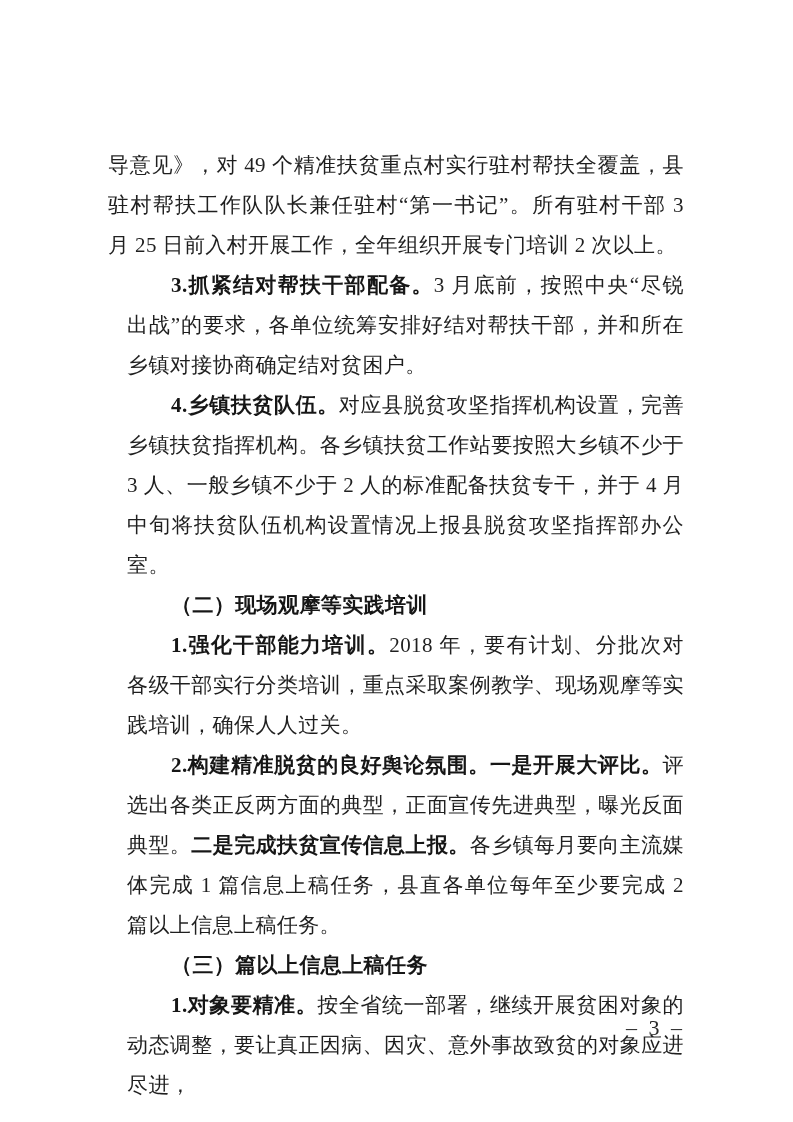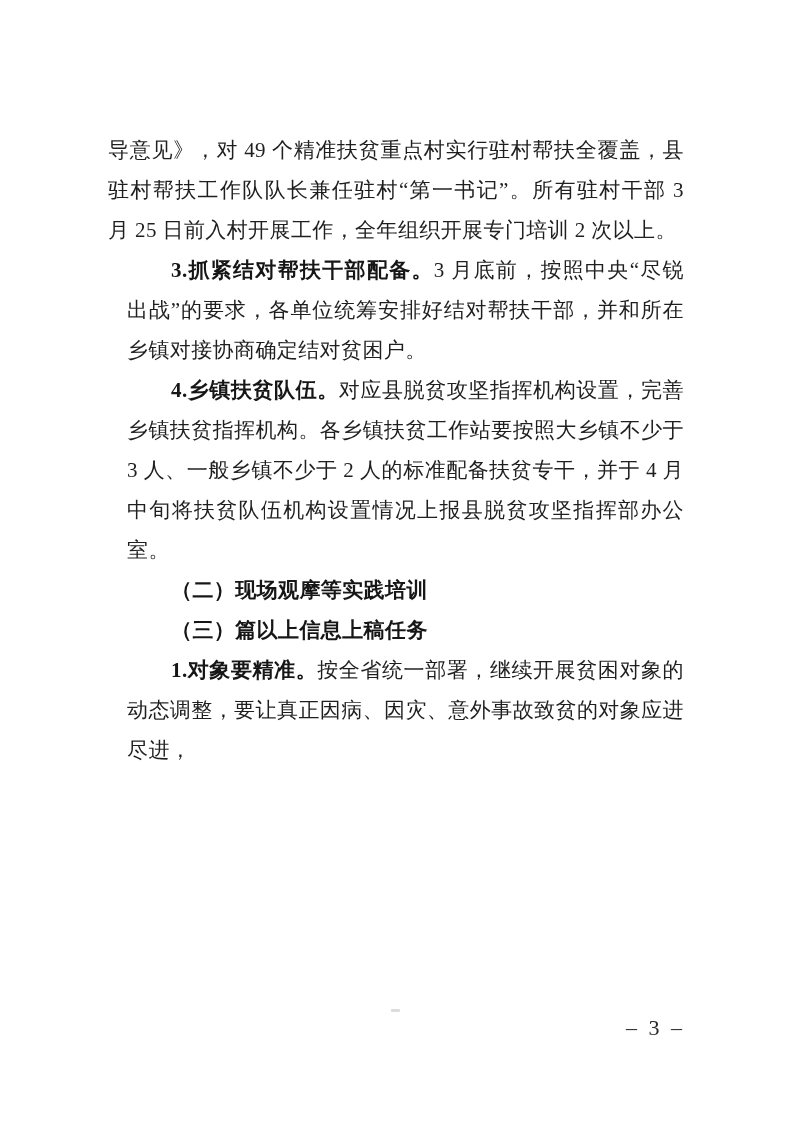--- a/index.html
+++ b/index.html
@@ -11,21 +11,21 @@
     position: relative;
     width: 793px;
     height: 1122px;
     background: #ffffff;
     overflow: hidden;
     font-family: "Liberation Serif", "DejaVu Serif", serif;
   }
   .doc-body {
     position: absolute;
     left: 108px;
-    top: 130px;
+    top: 145px;
     width: 576px;
     font-size: 21px;
     line-height: 40px;
     color: #1f1f1f;
     text-align: justify;
     letter-spacing: 0.4px;
   }
   .doc-body p {
     margin: 0;
     padding: 0;
@@ -60,18 +60,20 @@
 </style>
 </head>
 <body>
 
 <div class="page">
   <div class="doc-body" id="doc-body">
       <p><span>导意见》，对 49 个精准扶贫重点村实行驻村帮扶全覆盖，县驻村帮扶工作队队长兼任驻村“第一书记”。所有驻村干部 3 月 25 日前入村开展工作，全年组织开展专门培训 2 次以上。</span></p>
       <p class="indent"><b>3.抓紧结对帮扶干部配备。</b><span>3 月底前，按照中央“尽锐出战”的要求，各单位统筹安排好结对帮扶干部，并和所在乡镇对接协商确定结对贫困户。</span></p>
       <p class="indent"><b>4.乡镇扶贫队伍。</b><span>对应县脱贫攻坚指挥机构设置，完善乡镇扶贫指挥机构。各乡镇扶贫工作站要按照大乡镇不少于 3 人、一般乡镇不少于 2 人的标准配备扶贫专干，并于 4 月中旬将扶贫队伍机构设置情况上报县脱贫攻坚指挥部办公室。</span></p>
       <p class="indent"><b>（二）现场观摩等实践培训</b></p>
+      <p class="indent"><b>1.强化干部能力培训。</b><span>2018 年，要有计划、分批次对各级干部实行分类培训，重点采取案例教学、现场观摩等实践培训，确保人人过关。</span></p>
+      <p class="indent"><b>2.构建精准脱贫的良好舆论氛围。一是开展大评比。</b><span>评选出各类正反两方面的典型，正面宣传先进典型，曝光反面典型。</span><b>二是完成扶贫宣传信息上报。</b><span>各乡镇每月要向主流媒体完成 1 篇信息上稿任务，县直各单位每年至少要完成 2 篇以上信息上稿任务。</span></p>
       <p class="indent"><b>（三）篇以上信息上稿任务</b></p>
       <p class="indent"><b>1.对象要精准。</b><span>按全省统一部署，继续开展贫困对象的动态调整，要让真正因病、因灾、意外事故致贫的对象应进尽进，</span></p>
     </div>
   <div class="scan-speck"></div>
   <div class="page-number">– 3 –</div>
 </div>
 
 </body></html>

